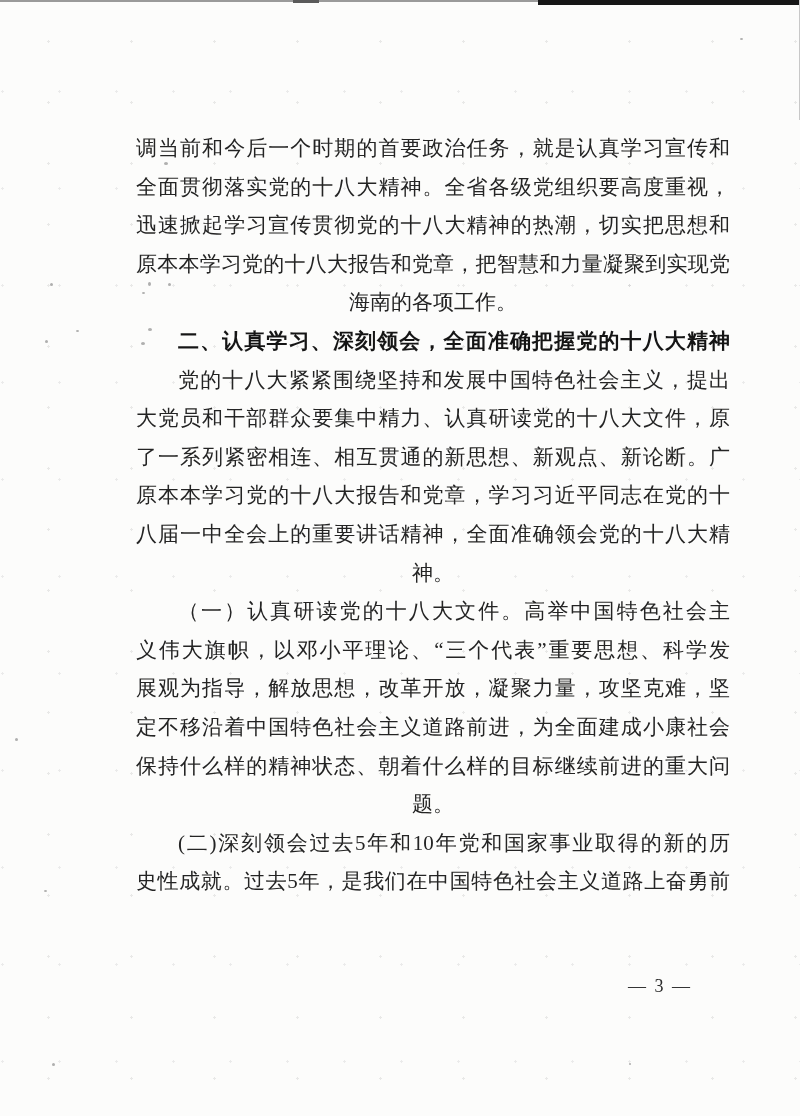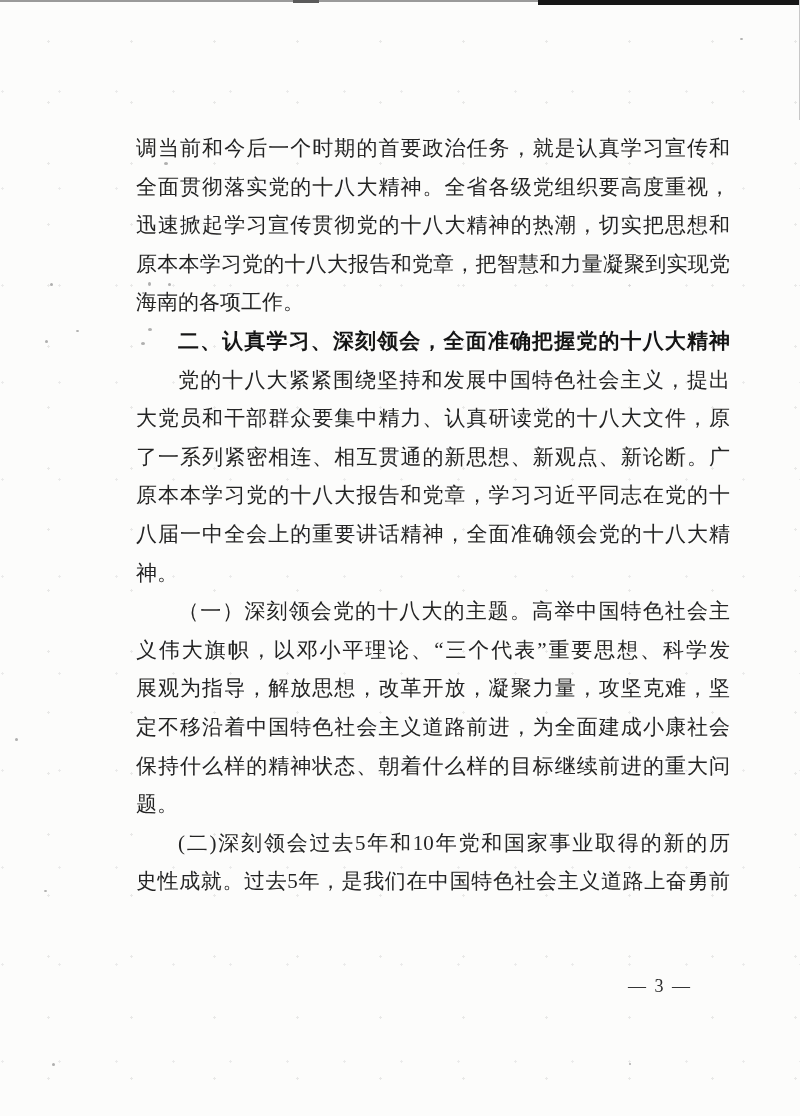--- a/index.html
+++ b/index.html
@@ -51,20 +51,21 @@
     width: 594px;
   }
   .line {
     font-size: 21px;
     line-height: 38.6px;
     height: 38.6px;
     color: #242424;
     letter-spacing: 0;
     white-space: normal;
     overflow: hidden;
+    text-align: center;
   }
   .line.justify {
     text-align: justify;
     text-align-last: justify;
   }
   .line.indent { text-indent: 42px; }
   .line.heading {
     font-family: Liberation Serif, serif;
     font-weight: 700;
     color: #151515;
@@ -102,21 +103,21 @@
       <div class="line justify">迅速掀起学习宣传贯彻党的十八大精神的热潮，切实把思想和</div>
       <div class="line justify">原本本学习党的十八大报告和党章，把智慧和力量凝聚到实现党</div>
       <div class="line">海南的各项工作。</div>
       <div class="line heading indent justify">二、认真学习、深刻领会，全面准确把握党的十八大精神</div>
       <div class="line indent justify">党的十八大紧紧围绕坚持和发展中国特色社会主义，提出</div>
       <div class="line justify">大党员和干部群众要集中精力、认真研读党的十八大文件，原</div>
       <div class="line justify">了一系列紧密相连、相互贯通的新思想、新观点、新论断。广</div>
       <div class="line justify">原本本学习党的十八大报告和党章，学习习近平同志在党的十</div>
       <div class="line justify">八届一中全会上的重要讲话精神，全面准确领会党的十八大精</div>
       <div class="line">神。</div>
-      <div class="line indent justify">（一）深刻领会党的十八大的主题。高举中国特色社会主</div>
+      <div class="line indent justify">（一）认真研读党的十八大文件。高举中国特色社会主</div>
       <div class="line justify">义伟大旗帜，以邓小平理论、“三个代表”重要思想、科学发</div>
       <div class="line justify">展观为指导，解放思想，改革开放，凝聚力量，攻坚克难，坚</div>
       <div class="line justify">定不移沿着中国特色社会主义道路前进，为全面建成小康社会</div>
       <div class="line justify">保持什么样的精神状态、朝着什么样的目标继续前进的重大问</div>
       <div class="line">题。</div>
       <div class="line indent justify">(二)深刻领会过去5年和10年党和国家事业取得的新的历</div>
       <div class="line justify">史性成就。过去5年，是我们在中国特色社会主义道路上奋勇前</div>
     </div>
 
   <div class="page-number">— 3 —</div>

